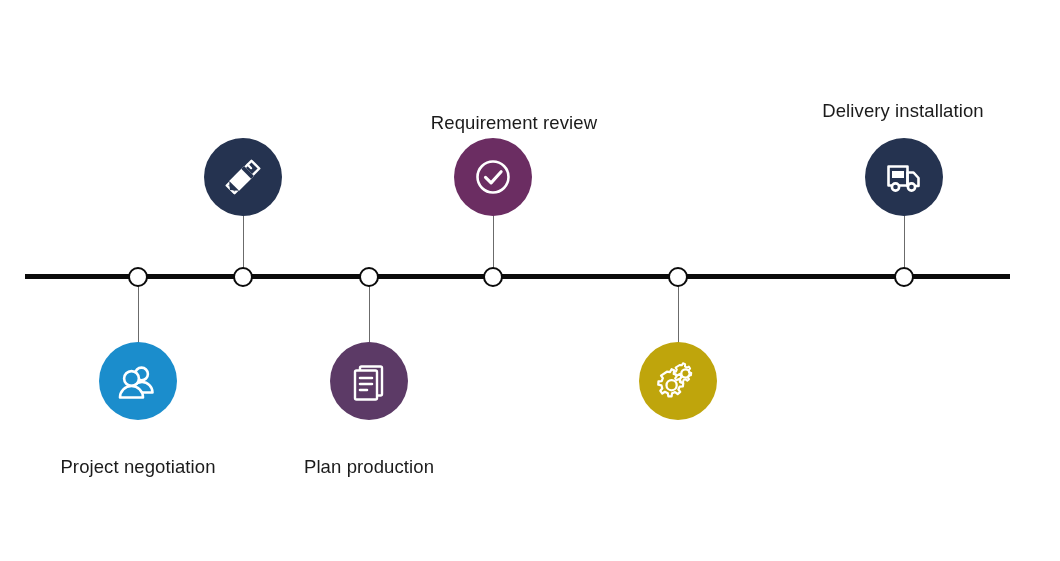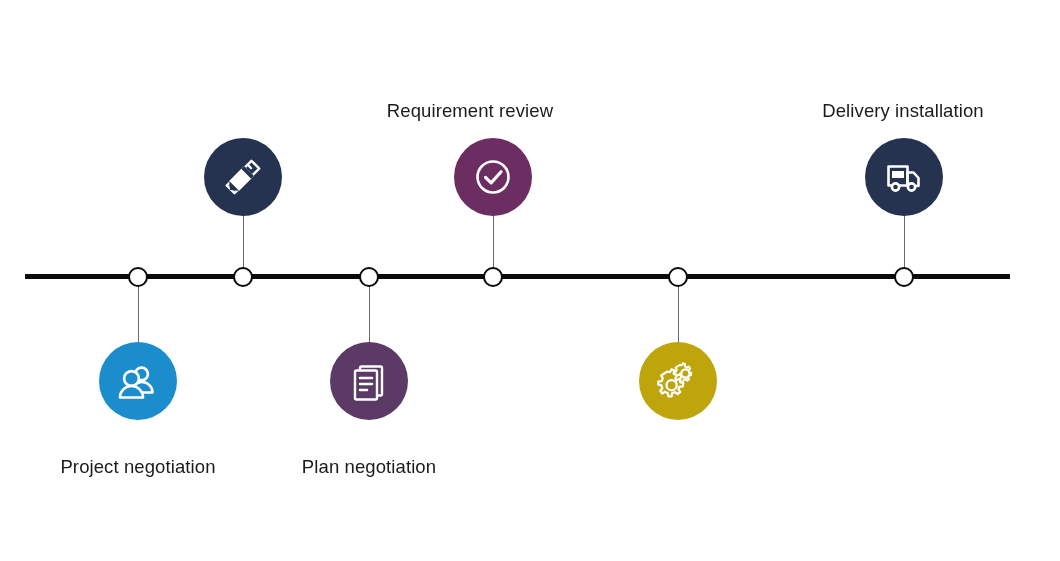--- a/index.html
+++ b/index.html
@@ -127,33 +127,33 @@
   <div class="node" style="left:369px;"></div>
   <div class="bubble bottom" style="left:369px;background:#5c3a66;">
     <span>
       <svg width="44" height="44" viewBox="0 0 44 44">
         <rect x="13" y="7.5" width="22" height="29" rx="1.5" fill="none" stroke="#fff" stroke-width="2.4"></rect>
         <rect x="8" y="11.5" width="22" height="29" rx="1.5" fill="#5c3a66" stroke="#fff" stroke-width="2.4"></rect>
         <path d="M13 19h12M13 25h12M13 31h7" stroke="#fff" stroke-width="2.6" stroke-linecap="round"></path>
       </svg>
     </span>
   </div>
-  <div class="label bottom" style="left:369px;">Plan negotiation</div>
+  <div class="label bottom" style="left:369px;">Plan production</div>
 
   <div class="stem up" style="left:493px;"></div>
   <div class="node" style="left:493px;"></div>
   <div class="bubble top" style="left:493px;background:#6b2d62;">
     <span>
       <svg width="46" height="46" viewBox="0 0 46 46">
         <circle cx="23" cy="23" r="15.5" fill="none" stroke="#fff" stroke-width="2.6"></circle>
         <path d="M15.5 23.3l5.6 5.6 10-11.2" fill="none" stroke="#fff" stroke-width="3.1" stroke-linecap="round" stroke-linejoin="round"></path>
       </svg>
     </span>
   </div>
-  <div class="label top" style="left:470px;">Requirement review</div>
+  <div class="label top" style="left:514px;margin-top:12px;">Requirement review</div>
 
   <div class="stem down" style="left:678px;"></div>
   <div class="node" style="left:678px;"></div>
   <div class="bubble bottom" style="left:678px;background:#bfa50c;">
     <span>
       <svg width="48" height="48" viewBox="0 0 48 48">
         <g fill="none" stroke="#fff" stroke-width="2.3" stroke-linejoin="round">
 
           <path d="M32.2 10.2l2.6.3 1.3-2.3 2.5 1.1-.2 2.6 2.2 1.4 2.3-1.2 1.5 2.3-1.8 1.9.6 2.5 2.5.6-.3 2.7-2.6.2-1.1 2.3 1.5 2.1-2.1 1.7-2.1-1.5-2.4.9-.4 2.6-2.7-.1-.5-2.6-2.3-1.1-2.2 1.4-1.6-2.2 1.6-2-.7-2.5-2.6-.5.2-2.7 2.6-.3 1-2.4-1.5-2.1z" transform="translate(-5.5,-2.5) scale(0.86) translate(4,2)"></path>
           <circle cx="31.5" cy="16.5" r="4.2"></circle>

